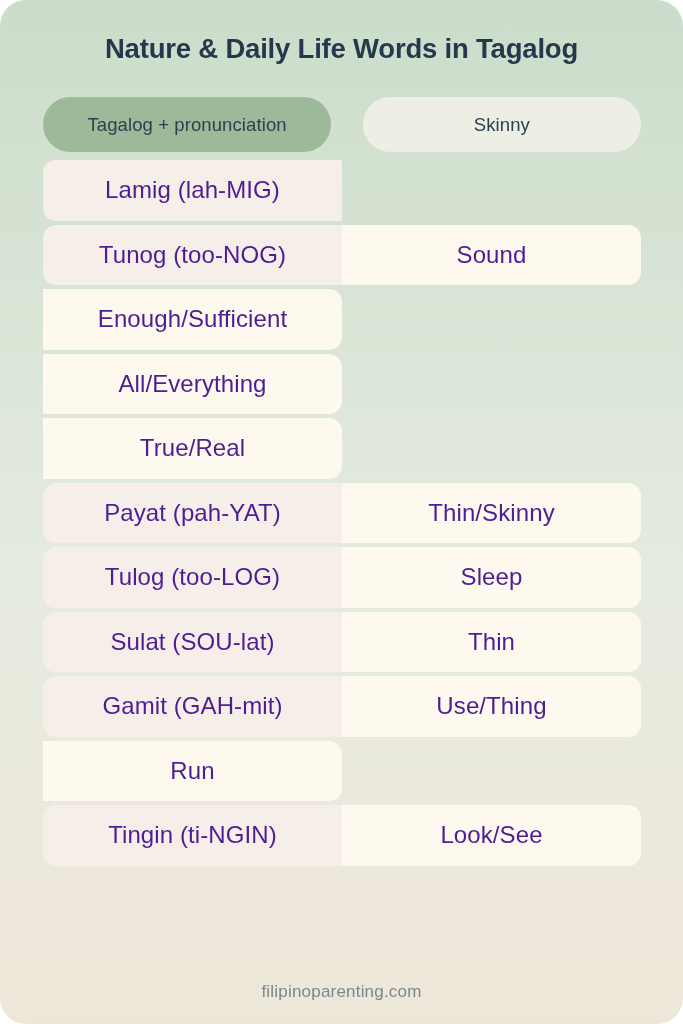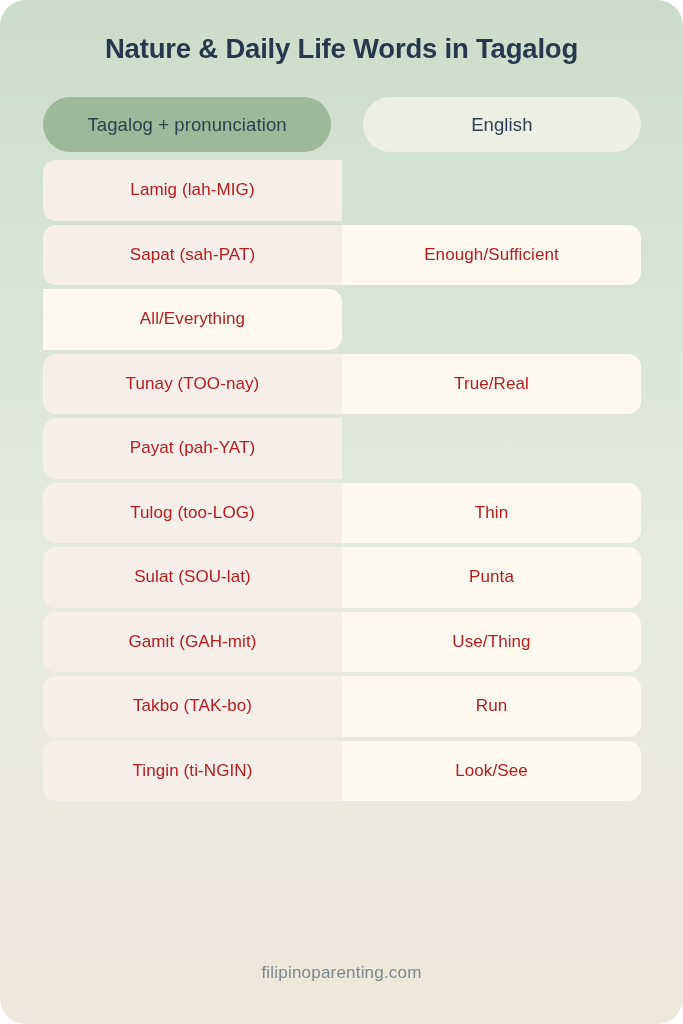--- a/index.html
+++ b/index.html
@@ -88,96 +88,98 @@
     display: flex;
     width: 100%;
     height: 60.5px;
     margin-bottom: 4px;
   }
   .cell {
     height: 60.5px;
     display: flex;
     align-items: center;
     justify-content: center;
-    font-size: 17px;
-    color: #b91c1c;
+    font-size: 24px;
+    color: #4c1d95;
     letter-spacing: 0.1px;
     padding: 8px 8px;
     text-align: center;
   }
   .cell-tagalog {
     width: 299px;
     background: #f6eee9;
     border-radius: 13px 0 0 13px;
   }
   .cell-english {
     width: 299px;
     background: #fdf9ef;
     border-radius: 0 13px 13px 0;
   }
 
   
   #footer {
     position: absolute;
-    bottom: 41px;
+    bottom: 22px;
     left: 0;
     width: 100%;
     text-align: center;
     font-size: 17px;
     color: #7b8792;
     letter-spacing: 0.2px;
   }
 </style>
 </head>
 <body>
 
 <div id="card">
 
   <h1 id="title">Nature &amp; Daily Life Words in Tagalog</h1>
 
   <div id="table">
 
     <div class="header-row">
       <div class="pill pill-tagalog">Tagalog + pronunciation</div>
       <div class="pill-spacer"></div>
-      <div class="pill pill-english">English</div>
+      <div class="pill pill-english">Skinny</div>
     </div>
 
     <div id="rows-container">
         <div class="row">
           <div class="cell cell-tagalog">Lamig (lah-MIG)</div>
         </div>
         <div class="row">
-          <div class="cell cell-tagalog">Sapat (sah-PAT)</div>
+          <div class="cell cell-tagalog">Tunog (too-NOG)</div>
+          <div class="cell cell-english">Sound</div>
+        </div>
+        <div class="row">
           <div class="cell cell-english">Enough/Sufficient</div>
         </div>
         <div class="row">
           <div class="cell cell-english">All/Everything</div>
         </div>
         <div class="row">
-          <div class="cell cell-tagalog">Tunay (TOO-nay)</div>
           <div class="cell cell-english">True/Real</div>
         </div>
         <div class="row">
           <div class="cell cell-tagalog">Payat (pah-YAT)</div>
+          <div class="cell cell-english">Thin/Skinny</div>
         </div>
         <div class="row">
           <div class="cell cell-tagalog">Tulog (too-LOG)</div>
-          <div class="cell cell-english">Thin</div>
+          <div class="cell cell-english">Sleep</div>
         </div>
         <div class="row">
           <div class="cell cell-tagalog">Sulat (SOU-lat)</div>
-          <div class="cell cell-english">Punta</div>
+          <div class="cell cell-english">Thin</div>
         </div>
         <div class="row">
           <div class="cell cell-tagalog">Gamit (GAH-mit)</div>
           <div class="cell cell-english">Use/Thing</div>
         </div>
         <div class="row">
-          <div class="cell cell-tagalog">Takbo (TAK-bo)</div>
           <div class="cell cell-english">Run</div>
         </div>
         <div class="row">
           <div class="cell cell-tagalog">Tingin (ti-NGIN)</div>
           <div class="cell cell-english">Look/See</div>
         </div>
       </div>
 
   </div>
 

